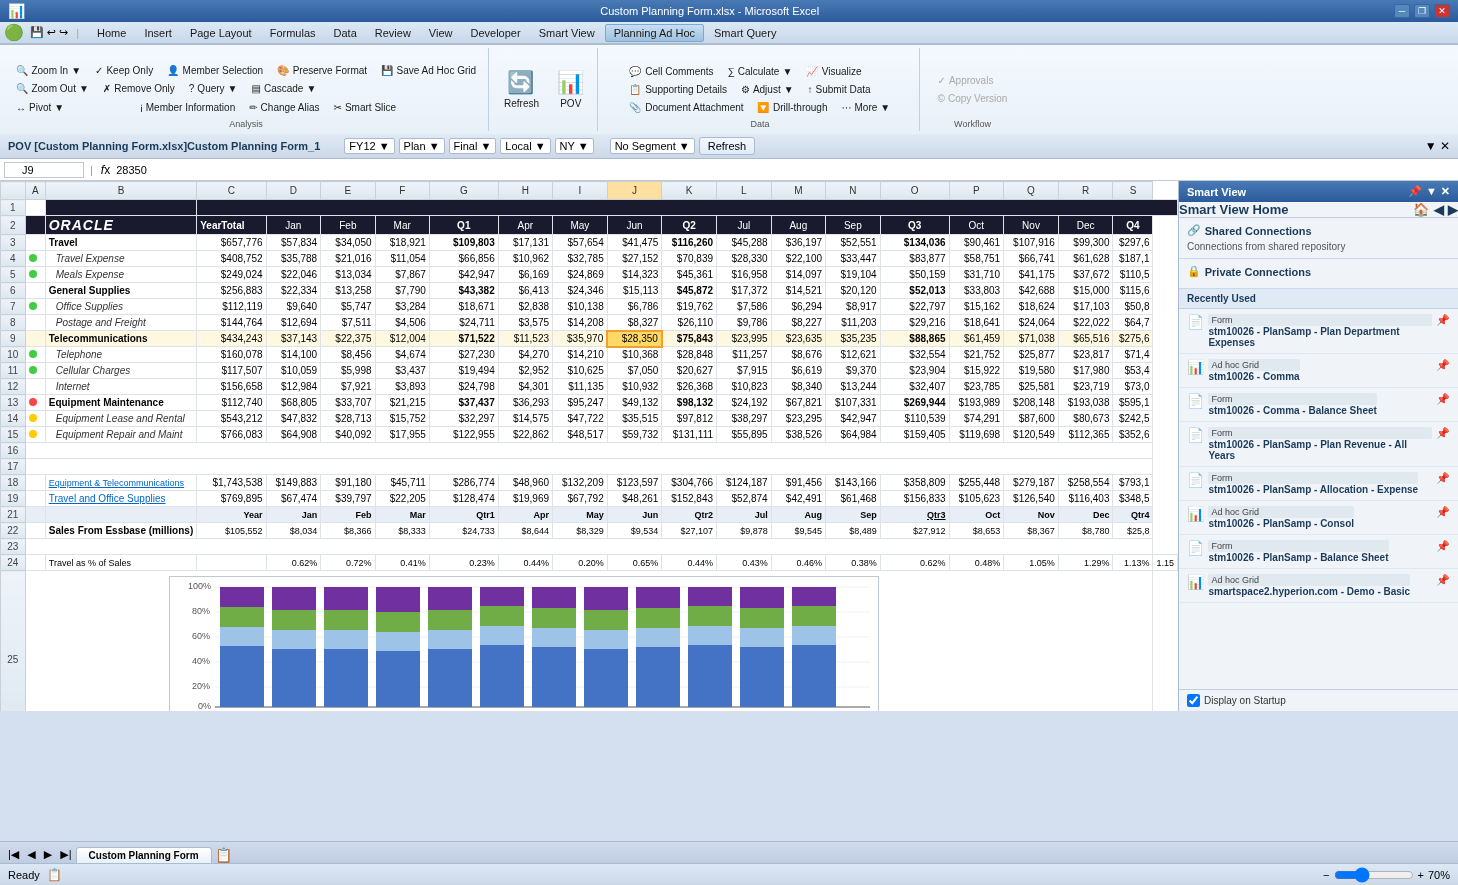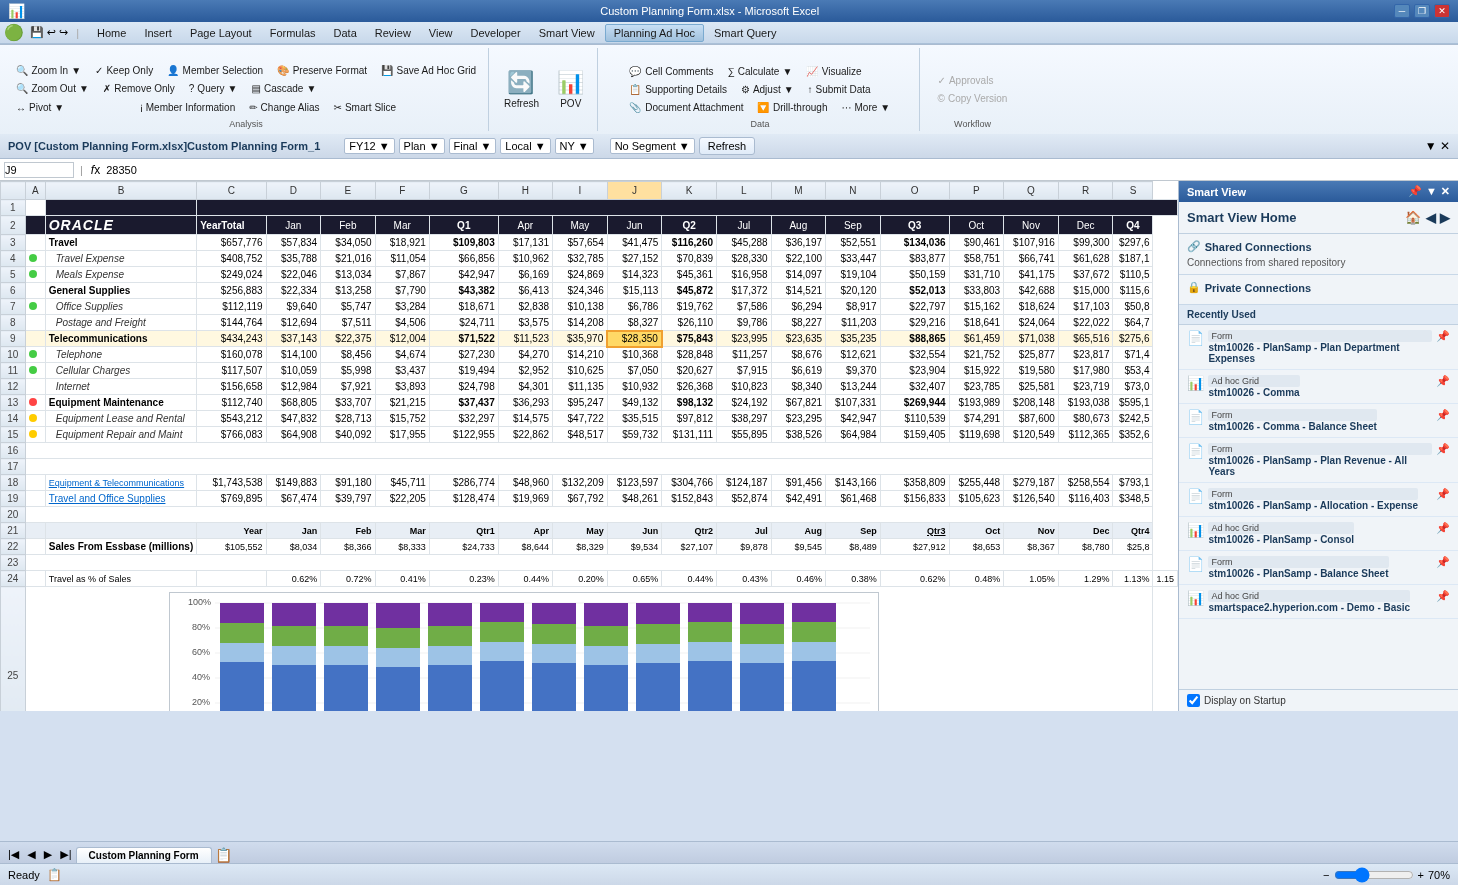--- a/index.html
+++ b/index.html
@@ -138,23 +138,23 @@
     .formula-bar {
       background: white;
       border-bottom: 1px solid #c0c8d0;
       height: 22px;
       display: flex;
       align-items: center;
       padding: 0 4px;
       gap: 4px;
     }
     .cell-ref {
-      width: 70px;
+      width: 80px;
       border: 1px solid #c0c8d0;
-      padding: 1px 0;
+      padding: 1px 17px;
       font-size: 11px;
     }
     .formula-divider { color: #999; margin: 0 2px; }
     .formula-input { flex: 1; font-size: 11px; border: none; outline: none; }
 
     
     .main-area {
       display: flex;
       height: calc(885px - 22px - 22px - 90px - 28px - 22px - 22px);
     }
@@ -217,21 +217,21 @@
     .sv-header {
       background: linear-gradient(to bottom, #4a7ab5, #2a5a9a);
       color: white;
       padding: 4px 8px;
       font-size: 11px;
       font-weight: bold;
       display: flex;
       align-items: center;
       justify-content: space-between;
     }
-    .sv-title { font-size: 13px; font-weight: bold; padding: 8px; color: #1a3a5a; border-bottom: 1px solid #c0d0e0; display: flex; align-items: center; justify-content: space-between; }
+    .sv-title { font-size: 13px; font-weight: bold; color: #1a3a5a; border-bottom: 1px solid #c0d0e0; display: flex; align-items: center; justify-content: space-between; }
     .sv-section { padding: 6px 8px; border-bottom: 1px solid #c8d8e8; }
     .sv-section-header { font-weight: bold; font-size: 11px; color: #1a3a5a; margin-bottom: 4px; display: flex; align-items: center; gap: 4px; }
     .sv-section-desc { font-size: 10px; color: #555; }
     .sv-item { padding: 5px 8px; cursor: pointer; font-size: 11px; color: #1a3a5a; border-bottom: 1px solid #dce8f5; display: flex; align-items: flex-start; gap: 4px; }
     .sv-item-label { font-weight: bold; }
     .sv-item-type { font-size: 9px; background: #e0e8f0; padding: 1px 3px; border-radius: 2px; color: #444; white-space: nowrap; }
     .sv-checkbox { margin-top: 4px; font-size: 10px; color: #333; display: flex; align-items: center; gap: 4px; padding: 4px 8px; }
 
     
     .status-bar {
@@ -822,24 +822,20 @@
               <td class="data-cell">$52,874</td>
               <td class="data-cell">$42,491</td>
               <td class="data-cell">$61,468</td>
               <td class="data-cell">$156,833</td>
               <td class="data-cell">$105,623</td>
               <td class="data-cell">$126,540</td>
               <td class="data-cell">$116,403</td>
               <td class="data-cell">$348,5</td>
             </tr>
 
-            <tr>
-                <td class="row-num">20</td>
-                <td colspan="19"></td>
-              </tr>
 
             <tr style="background:#e8eef5;">
               <td class="row-num">21</td>
               <td></td>
               <td style="font-weight:bold;font-size:9px;"></td>
               <td class="data-cell" style="font-weight:bold;font-size:9px;">Year</td>
               <td class="data-cell" style="font-weight:bold;font-size:9px;">Jan</td>
               <td class="data-cell" style="font-weight:bold;font-size:9px;">Feb</td>
               <td class="data-cell" style="font-weight:bold;font-size:9px;">Mar</td>
               <td class="data-cell" style="font-weight:bold;font-size:9px;">Qtr1</td>

